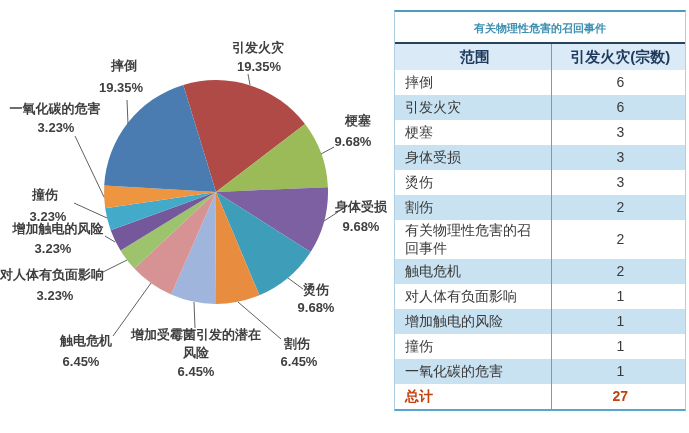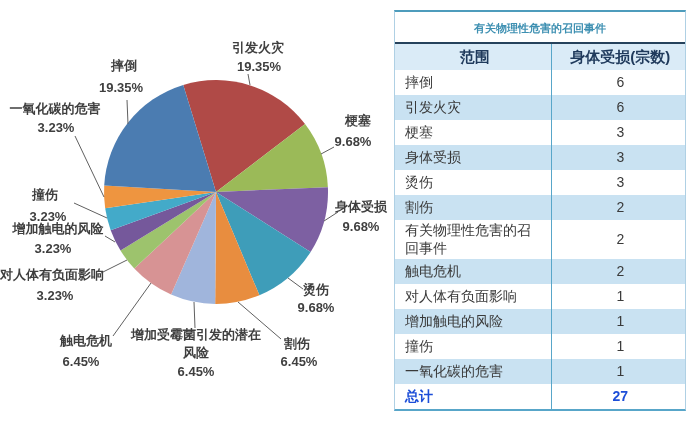--- a/index.html
+++ b/index.html
@@ -23,21 +23,21 @@
   .t-row, .t-header { display:flex; align-items:center; min-height:25px; }
   .t-header { background:#daebf7; min-height:26px; }
   .t-cell { padding:2px 6px 2px 10px; font-size:14px; color:#3a3a3a; line-height:1.25; }
   .c1 { width:54%; border-right:1px solid #58a6c9; align-self:stretch;
         display:flex; align-items:center; }
   .c2 { width:46%; text-align:center; justify-content:center; display:flex;
         align-items:center; }
   .t-header .t-cell { font-size:15px; font-weight:bold; color:#1f3a5c;
                       justify-content:center; text-align:center; }
   .t-body .t-row:nth-child(even) { background:#c9e2f2; }
-  .t-row.total .t-cell { font-weight:bold; color:#1d4ed8; }
+  .t-row.total .t-cell { font-weight:bold; color:#c2410c; }
 </style>
 </head>
 <body>
 
 <div class="stage">
 
   <div class="chart-area">
     <svg width="394" height="433" viewBox="0 0 394 433">
         <path d="M216,192 L183.25,84.89 A112,112 0 0,1 305.07,124.09 Z" fill="#b04a47"></path>
         <path d="M216,192 L305.07,124.09 A112,112 0 0,1 327.89,187.15 Z" fill="#9bba58"></path>
@@ -88,21 +88,21 @@
         <line x1="128" y1="124" x2="127" y2="100" stroke="#606060" stroke-width="1"></line>
         <text x="124" y="70" text-anchor="middle">摔倒</text>
         <text x="121" y="92" text-anchor="middle">19.35%</text>
       </svg>
   </div>
 
   <div class="table-panel">
     <div class="t-title">有关物理性危害的召回事件</div>
     <div class="t-header">
       <div class="t-cell c1">范围</div>
-      <div class="t-cell c2">身体受损(宗数)</div>
+      <div class="t-cell c2">引发火灾(宗数)</div>
     </div>
     <div class="t-body">
         <div class="t-row">
           <div class="t-cell c1">摔倒</div>
           <div class="t-cell c2">6</div>
         </div>
         <div class="t-row">
           <div class="t-cell c1">引发火灾</div>
           <div class="t-cell c2">6</div>
         </div>

